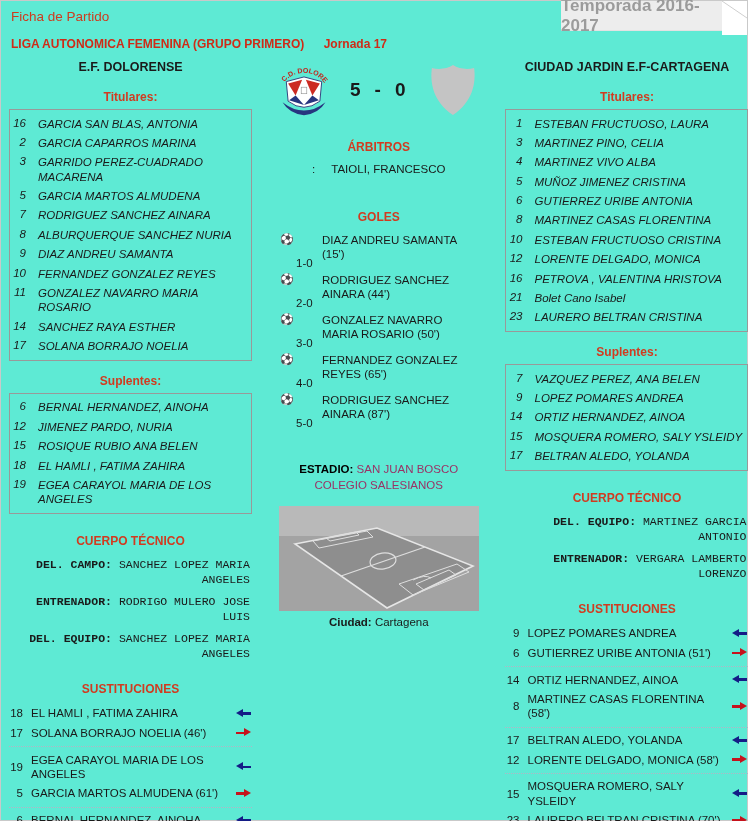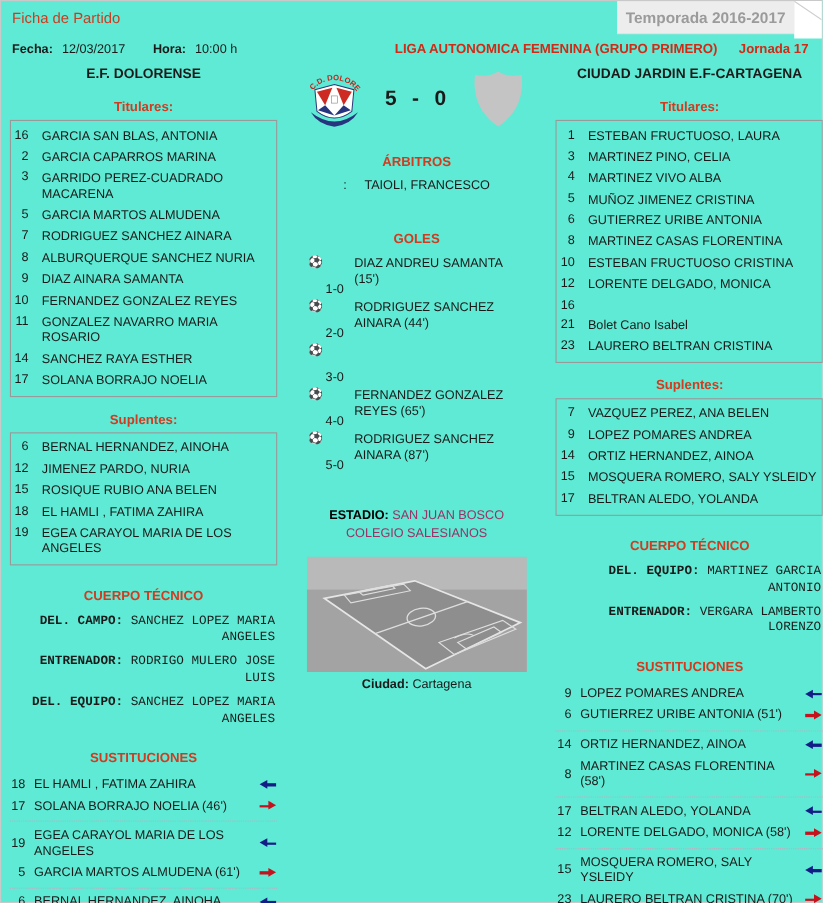--- a/index.html
+++ b/index.html
@@ -21,21 +21,21 @@
     position: absolute; top: 8px; left: 10px;
     font-size: 13.5px; color: #cd3c1f;
   }
   .season-tab {
     position: absolute; top: 0; right: 24px;
     width: 162px; height: 30px;
     background: #ededed;
     border-right: 1px solid #c6c6c6;
     border-bottom: 1px solid #e2e2e2;
     display: flex; align-items: center; justify-content: center;
-    font-size: 14px; font-weight: bold; color: #9b9b9b;
+    font-size: 17px; font-weight: bold; color: #9b9b9b;
   }
   .corner-fold {
     position: absolute; top: 0; right: 0;
     width: 25px; height: 34px; background: #fff;
   }
   .corner-fold svg { display:block; }
   .meta-row {
     position: absolute; top: 36px; left: 10px; right: 12px;
     display: flex; justify-content: space-between; align-items: baseline;
     font-size: 11.5px;
@@ -48,21 +48,21 @@
   .columns {
     position: absolute; top: 55px; left: 8px; right: 8px; bottom: 2px;
     display: flex; gap: 24px;
   }
   .col-side  { flex: 0 0 243px; }
   .col-mid   { flex: 1 1 auto; text-align: center; }
   .team-name { text-align:center; font-weight:bold; font-size:12.5px; margin-top:4px; }
   .sec-head  { text-align:center; font-weight:bold; font-size:12px; color:#d13b20; }
   .mt16{margin-top:16px}.mt12{margin-top:13px}.mt20{margin-top:20px}
   .player-box {
-    border: 1px solid #999; margin-top: 5px; padding: 4px 4px 4px 2px;
+    border: 1px solid #999; margin-top: 5px; padding: 4px 4px 4px 2px; font-style: italic;
   }
   .prow { display:flex; align-items:flex-start; padding:2.5px 0; font-size:11.5px; }
   .pnum { flex:0 0 26px; text-align:right; padding-right:12px; white-space:nowrap; }
   .pname{ flex:1 1 auto; line-height:1.25; }
   
   .staff { margin-top: 10px; font-size: 11.5px; text-align:right;font-family:Liberation Mono, monospace; }
   .staffrow { margin: 7px 2px 0 2px; line-height: 1.3; }
   .slabel { font-weight: bold; }
   
   .subs { margin-top: 8px; }
@@ -113,26 +113,20 @@
     <span>Temporada 2016-2017</span>
   </div>
   <div class="corner-fold">
     <svg width="25" height="34" viewBox="0 0 25 34">
         <polygon points="0,0 25,0 25,34" fill="#ffffff"></polygon>
         <line x1="0" y1="0" x2="25" y2="17" stroke="#cfcfcf" stroke-width="1"></line>
       </svg>
   </div>
 
   <div class="meta-row">
-    <div class="meta-left">
-      <b>Fecha:</b>
-      <span class="val">12/03/2017</span>
-      <b>Hora:</b>
-      <span class="val">10:00 h</span>
-    </div>
     <div class="meta-right">
       <span>LIGA AUTONOMICA FEMENINA (GRUPO PRIMERO)</span>
       <span class="jornada">Jornada 17</span>
     </div>
   </div>
 
   <div class="columns">
 
     <div class="col-side">
       <div class="team-name">E.F. DOLORENSE</div>
@@ -165,21 +159,21 @@
             <span class="pname">RODRIGUEZ SANCHEZ AINARA</span>
           </div>
 
           <div class="prow">
             <span class="pnum">8</span>
             <span class="pname">ALBURQUERQUE SANCHEZ NURIA</span>
           </div>
 
           <div class="prow">
             <span class="pnum">9</span>
-            <span class="pname">DIAZ AINARA SAMANTA</span>
+            <span class="pname">DIAZ ANDREU SAMANTA</span>
           </div>
 
           <div class="prow">
             <span class="pnum">10</span>
             <span class="pname">FERNANDEZ GONZALEZ REYES</span>
           </div>
 
           <div class="prow">
             <span class="pnum">11</span>
             <span class="pname">GONZALEZ NAVARRO MARIA ROSARIO</span>
@@ -345,20 +339,21 @@
 
           <div class="grow">
             <span class="ball"></span>
             <span class="gscore">2-0</span>
             <span class="gname">RODRIGUEZ SANCHEZ AINARA (44')</span>
           </div>
 
           <div class="grow">
             <span class="ball"></span>
             <span class="gscore">3-0</span>
+            <span class="gname">GONZALEZ NAVARRO MARIA ROSARIO (50')</span>
           </div>
 
           <div class="grow">
             <span class="ball"></span>
             <span class="gscore">4-0</span>
             <span class="gname">FERNANDEZ GONZALEZ REYES (65')</span>
           </div>
 
           <div class="grow">
             <span class="ball"></span>
@@ -434,20 +429,21 @@
             <span class="pname">ESTEBAN FRUCTUOSO CRISTINA</span>
           </div>
 
           <div class="prow">
             <span class="pnum">12</span>
             <span class="pname">LORENTE DELGADO, MONICA</span>
           </div>
 
           <div class="prow">
             <span class="pnum">16</span>
+            <span class="pname">PETROVA , VALENTINA HRISTOVA</span>
           </div>
 
           <div class="prow">
             <span class="pnum">21</span>
             <span class="pname">Bolet Cano Isabel</span>
           </div>
 
           <div class="prow">
             <span class="pnum">23</span>
             <span class="pname">LAURERO BELTRAN CRISTINA</span>

